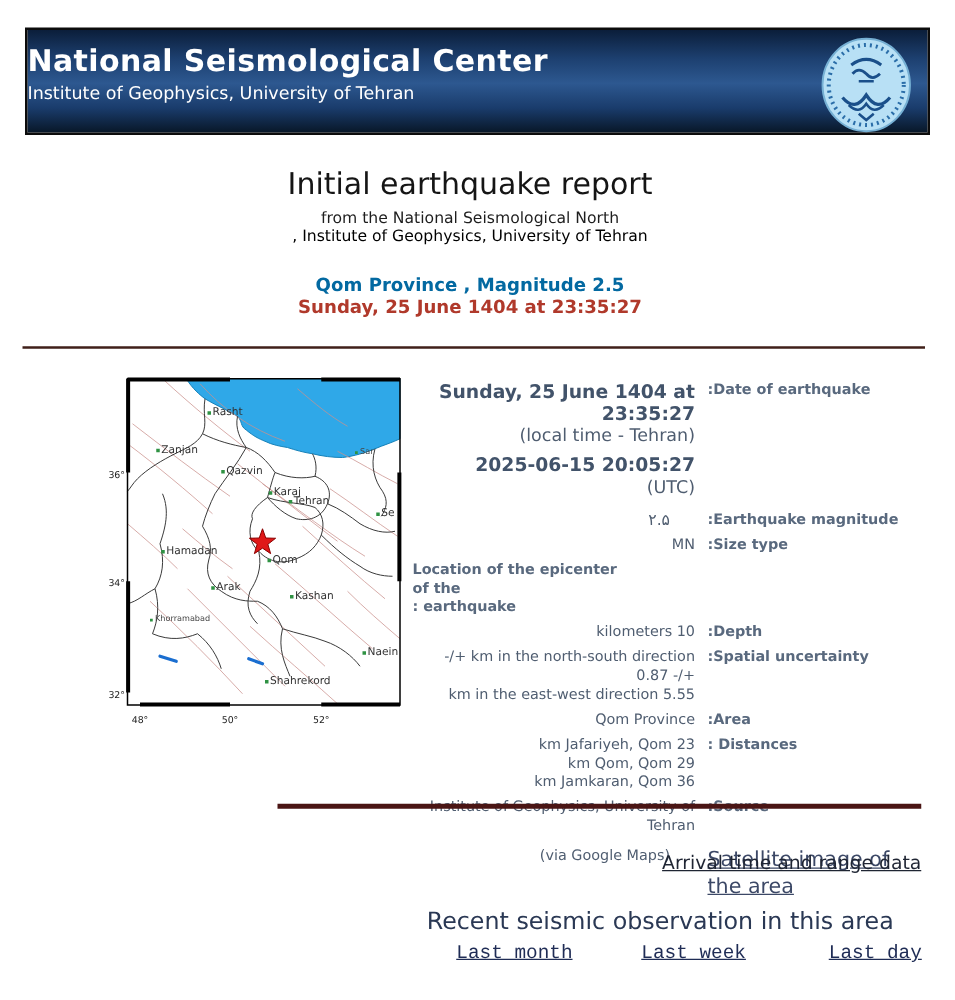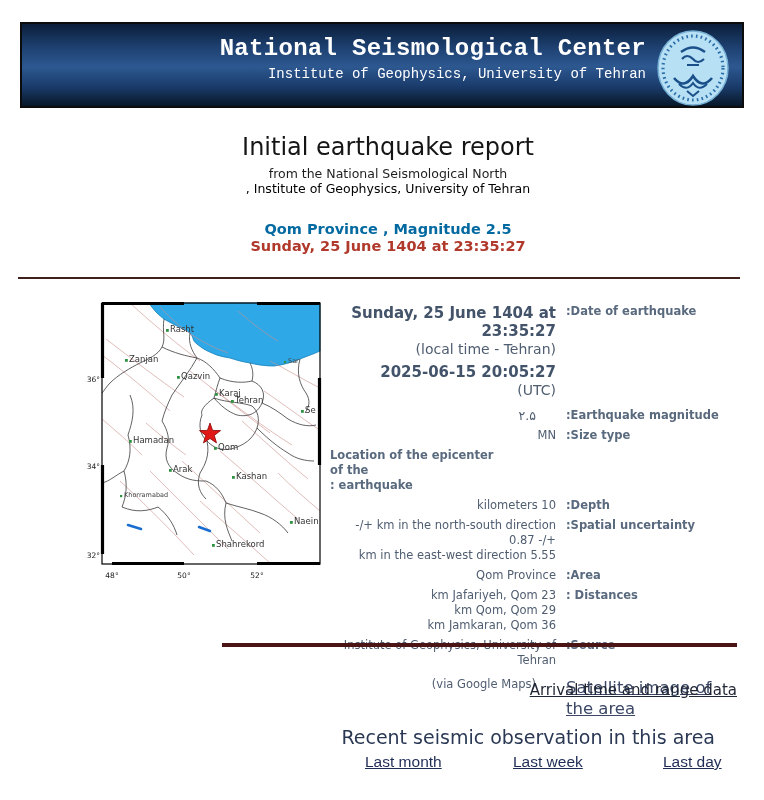--- a/index.html
+++ b/index.html
@@ -2,26 +2,26 @@
 <html><head>
 <meta charset="utf-8">
 <style>
   html,body{margin:0;padding:0;background:#ffffff;}
   .page{position:relative;width:764px;height:800px;background:#fff;overflow:hidden;
         font-family:"DejaVu Sans",sans-serif;}
   
   .banner{position:absolute;left:20px;top:22px;width:724px;height:86px;box-sizing:border-box;
           border:2px solid #0c0c0c;
           background:linear-gradient(180deg,#0b1e3a 0%,#1d4070 28%,#2d5890 52%,#1a3c6c 76%,#081728 100%);}
-  .banner-text{padding-top:11px;text-align:right;margin-right:96px;color:#fff;font-family:Liberation Mono, monospace;}
+  .banner-text{padding-top:11px;text-align:left;margin-right:96px;color:#fff;}
   .banner-title{font-size:24px;font-weight:bold;letter-spacing:.3px;}
   .banner-subtitle{font-size:14px;margin-top:4px;}
   .logo{position:absolute;right:10px;top:4px;}
   
-  .rt{position:absolute;left:0;width:752px;text-align:center;padding-left:12px;}
+  .rt{position:absolute;left:0;width:752px;text-align:center;}
   .report-title{top:133px;font-size:24px;color:#151515;}
   .report-sub1{top:166px;font-size:12.5px;color:#1e1e1e;}
   .report-sub2{top:181px;font-size:12.5px;color:#000000;}
   .headline1{top:221px;font-size:14.5px;font-weight:bold;color:#0369a1;}
   .headline2{top:238px;font-size:14.5px;font-weight:bold;color:#b0392b;}
   .rule1{position:absolute;left:18px;top:277px;width:722px;height:2px;background:#40201a;}
   .rule2{position:absolute;left:222px;top:643px;width:515px;height:4px;background:#4a1514;}
   
   .map{position:absolute;left:86px;top:301px;}
   .map text{font-family:"DejaVu Sans",sans-serif;}
@@ -34,21 +34,21 @@
   .d-val{flex:1;text-align:right;padding-right:10px;color:#4f5d70;font-size:11.5px;line-height:15px;}
   .d-lab{width:176px;text-align:left;color:#59697e;font-size:11.5px;font-weight:bold;line-height:15px;}
   .vbig{font-size:15px;font-weight:bold;color:#42536a;line-height:18px;}
   .vsub{font-size:14px;color:#4f5d70;line-height:18px;}
   .mt8{margin-top:9px;gap:20px;}
   .fa-digits{font-family:"DejaVu Sans",sans-serif;font-size:12.5px;}
   .sat-link{font-size:16.5px;font-weight:normal;color:#3c4866;text-decoration:underline;line-height:21px;display:inline-block;}
   
   .arrival{position:absolute;top:681px;right:27px;font-size:15px;color:#1f2533;text-decoration:underline;}
   .recent{position:absolute;top:726px;right:49px;font-size:19px;color:#2a3854;}
-  .serif-link{position:absolute;top:753px;font-family:Liberation Sans, sans-serif;font-size:15.5px;
+  .serif-link{position:absolute;top:753px;font-family:Liberation Mono, monospace;font-size:15.5px;
               color:#1f2c55;text-decoration:underline;}
   .lm{left:365px;} .lw{left:513px;} .ld{left:663px;}
   a{cursor:pointer;}
 </style>
 </head>
 <body>
 
 <div class="page">
 
   <div class="banner">

